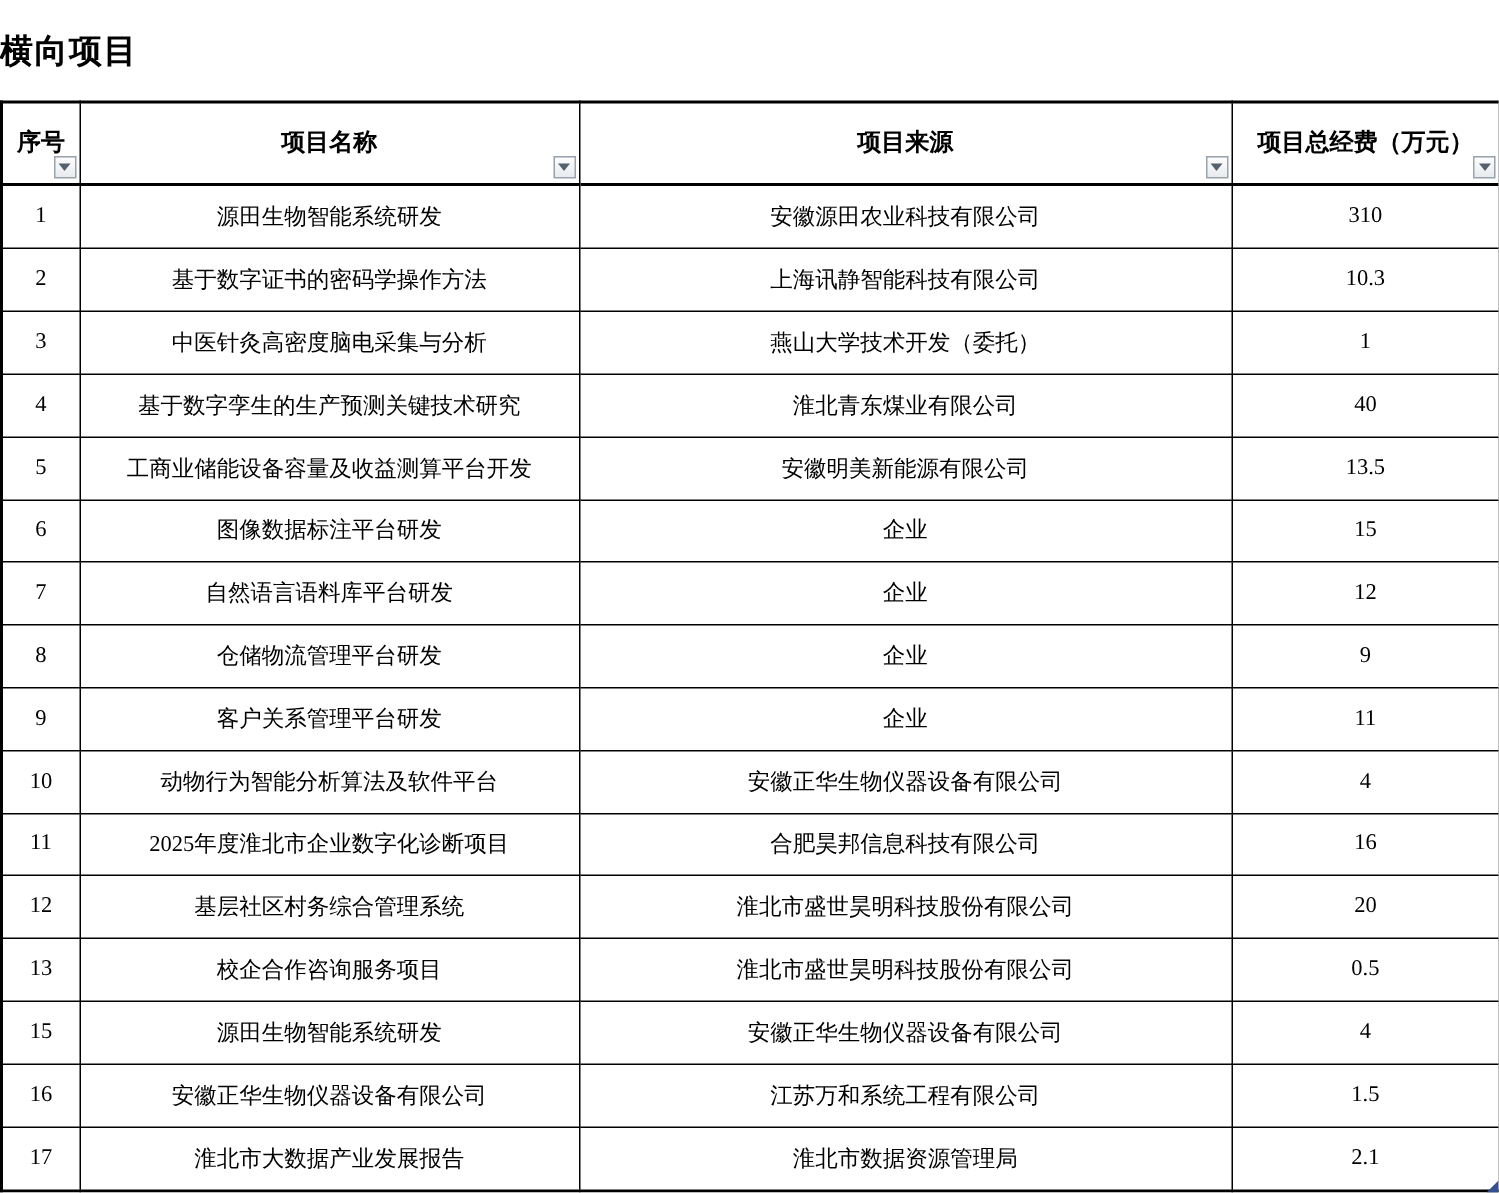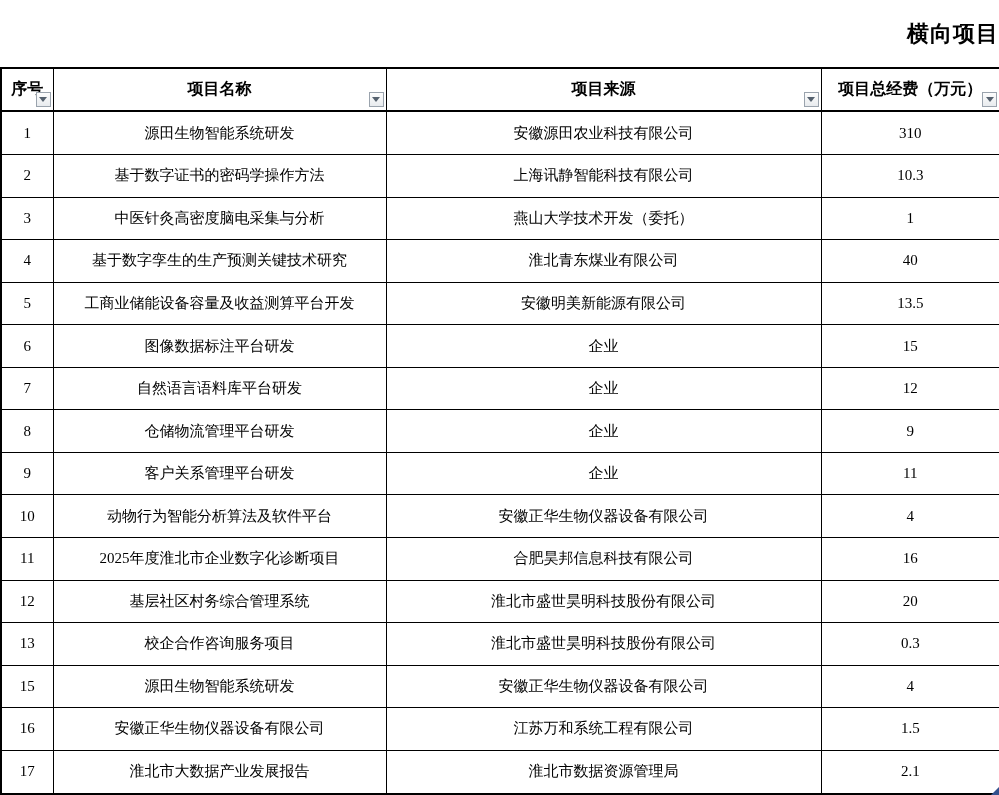--- a/index.html
+++ b/index.html
@@ -3,40 +3,40 @@
 <meta charset="utf-8">
 <style>
   html,body{margin:0;padding:0;}
   body{
     width:999px;height:795px;overflow:hidden;background:#ffffff;
     font-family:"Liberation Serif","DejaVu Serif",serif;
     color:#000;position:relative;
   }
   .page{width:999px;height:795px;position:relative;}
   .title-bar{
-    height:67px;display:flex;align-items:center;justify-content:flex-end;
+    height:67px;display:flex;align-items:center;justify-content:flex-start;
   }
   .title-bar h1{
     margin:0;font-size:22px;font-weight:bold;letter-spacing:1px;
   }
   table.grid{
     border-collapse:collapse;table-layout:fixed;
     width:999px;height:728px;
     border:2px solid #000;
   }
   table.grid col.c-no{width:52px;}
   table.grid col.c-name{width:333px;}
   table.grid col.c-source{width:435px;}
   table.grid col.c-budget{width:179px;}
   table.grid th, table.grid td{
     border:1px solid #000;
     text-align:center;vertical-align:middle;
     padding:0 2px;overflow:hidden;white-space:nowrap;
   }
-  table.grid thead tr{height:43px;margin-left:36px;}
+  table.grid thead tr{height:55px;margin-left:36px;}
   table.grid th{
     font-weight:bold;font-size:16px;
     position:relative;border-bottom:2px solid #000;
   }
   table.grid td{font-size:15px;}
   .filter-btn{
     position:absolute;right:2px;bottom:3px;
     width:15px;height:15px;box-sizing:border-box;
     background:linear-gradient(#fdfdfd,#e8ebee);
     border:1px solid #9aa3ad;
@@ -158,21 +158,21 @@
         <tr>
           <td>12</td>
           <td>基层社区村务综合管理系统</td>
           <td>淮北市盛世昊明科技股份有限公司</td>
           <td>20</td>
         </tr>
         <tr>
           <td>13</td>
           <td>校企合作咨询服务项目</td>
           <td>淮北市盛世昊明科技股份有限公司</td>
-          <td>0.3</td>
+          <td>0.5</td>
         </tr>
         <tr>
           <td>15</td>
           <td>源田生物智能系统研发</td>
           <td>安徽正华生物仪器设备有限公司</td>
           <td>4</td>
         </tr>
         <tr>
           <td>16</td>
           <td>安徽正华生物仪器设备有限公司</td>

